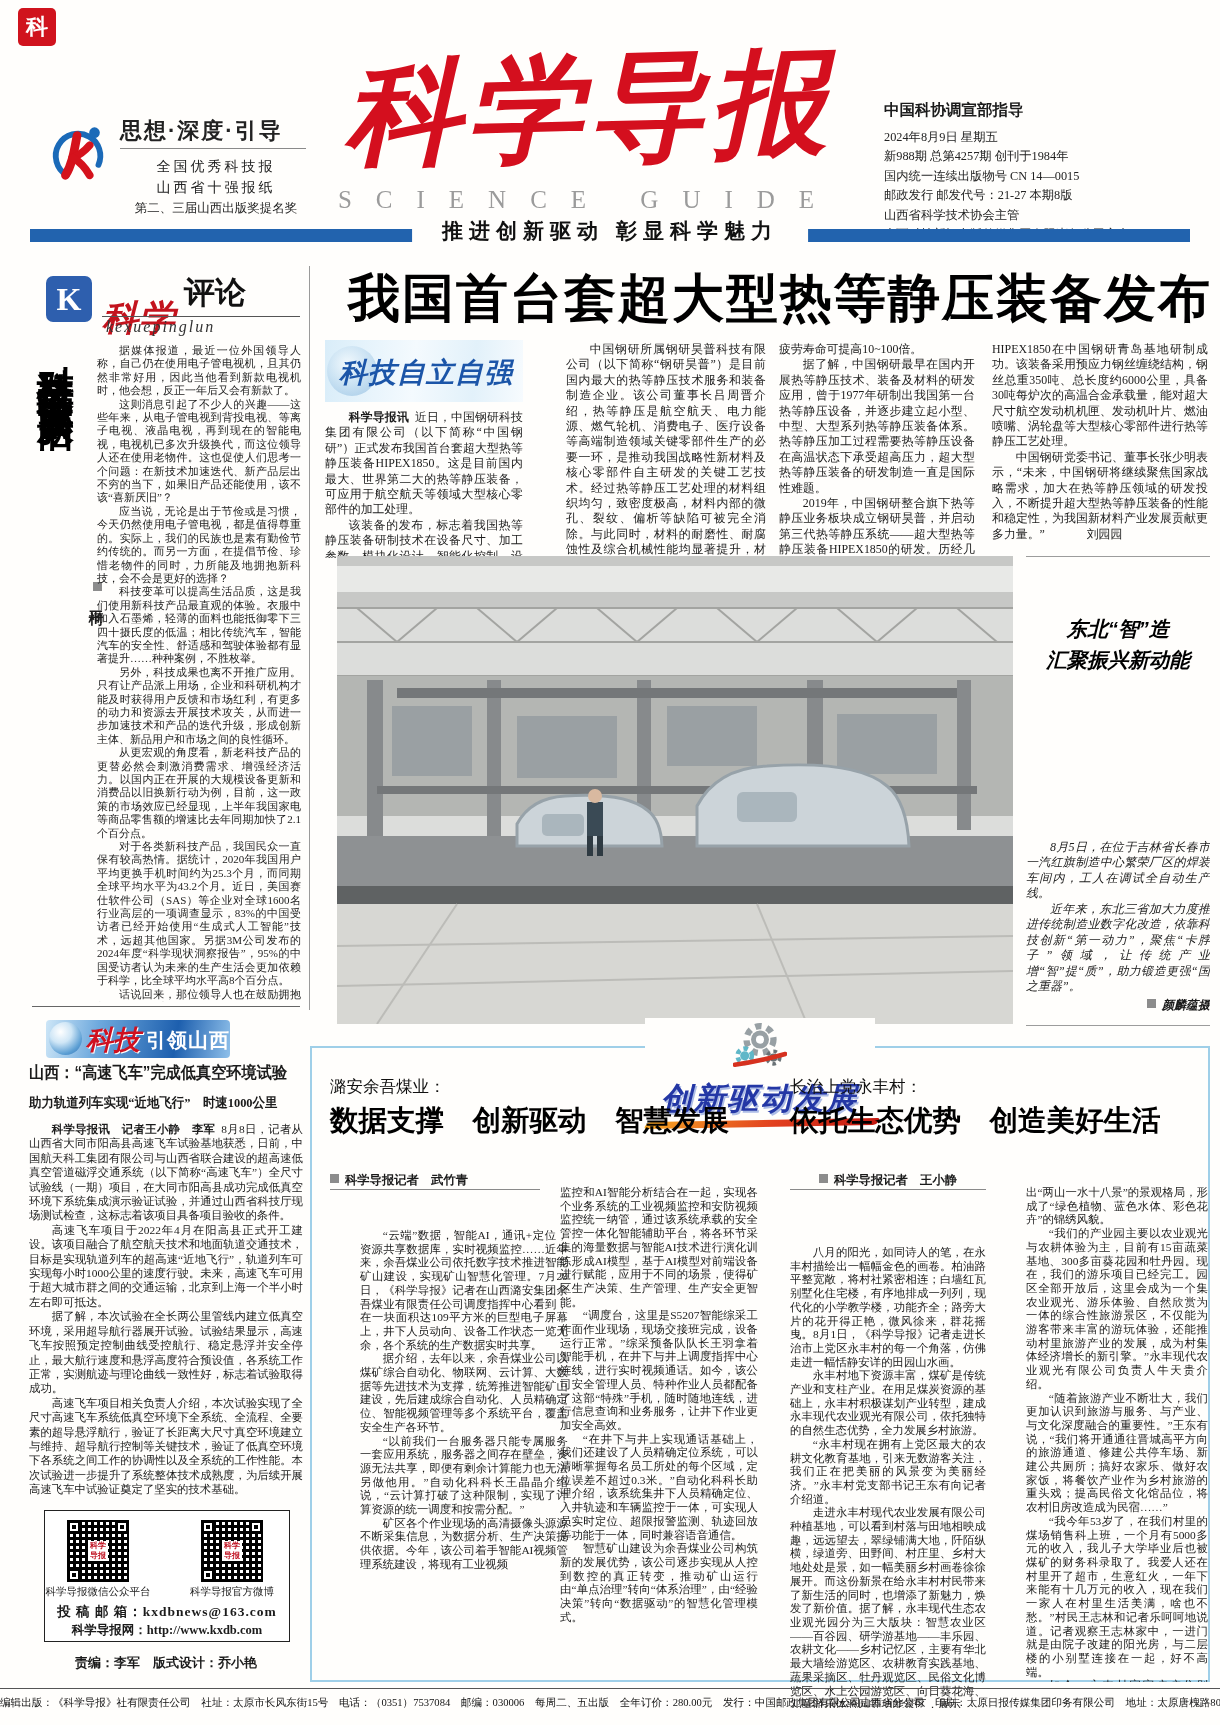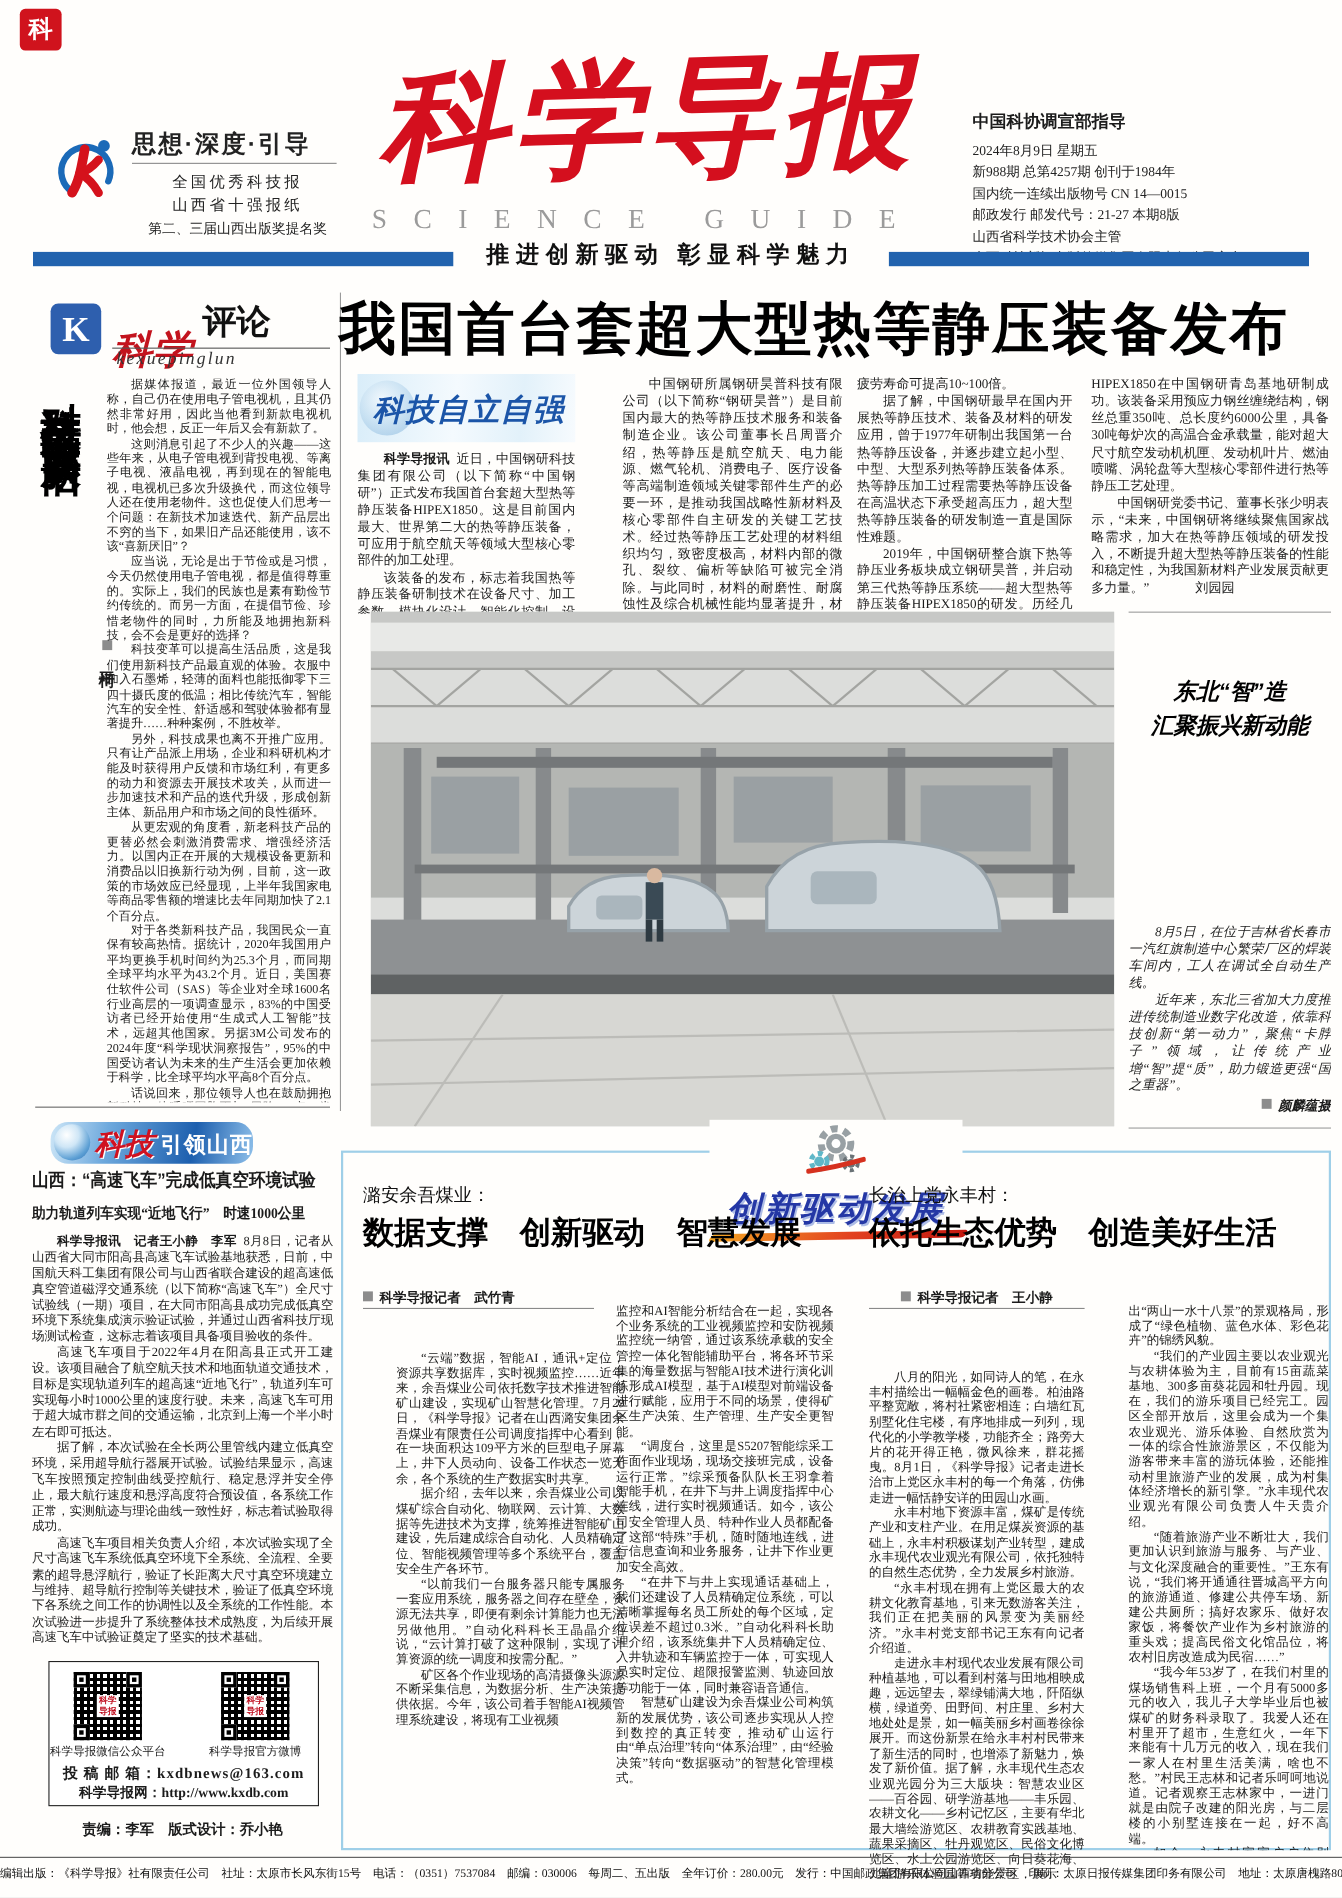--- a/index.html
+++ b/index.html
@@ -44,21 +44,21 @@
   .cmt-rule{position:absolute;left:56px;top:46px;width:198px;height:1px;background:#555;}
   .cmt-pinyin{position:absolute;left:60px;top:48px;font-style:italic;font-size:16px;letter-spacing:2px;color:#333;}
   .vtitle{left:28px;top:336px;width:54px;height:678px;writing-mode:vertical-rl;text-orientation:upright;
           font-family:"Liberation Sans",sans-serif;font-weight:900;font-size:37px;letter-spacing:4px;line-height:54px;color:#000;}
   .cmt-author{left:86px;top:582px;writing-mode:vertical-rl;text-orientation:upright;font-size:14.5px;font-weight:bold;}
   .cmt-author .sq{margin:0 0 8px 0;}
   .cmt-body{left:97px;top:344px;width:204px;height:658px;font-size:11px;line-height:13.4px;color:#1c1c1c;}
   .cmt-hr{left:32px;top:1006px;width:268px;height:1px;background:#666;}
 
   
-  .banner1{left:46px;top:1020px;width:184px;height:38px;border-radius:16px;
+  .banner1{left:46px;top:1020px;width:184px;height:38px;border-radius:4px;
            background:linear-gradient(100deg,#cde6f7 0%,#6ea9dd 28%,#1d5fae 70%,#8fc0ea 100%);}
   .banner1-globe{position:absolute;left:3px;top:2px;width:33px;height:33px;border-radius:50%;
            background:radial-gradient(circle at 35% 30%,#ffffff,#cfe6f6 35%,#5c9fd4 70%,#2a6ab0);}
   .banner1-red{position:absolute;left:40px;top:2px;font-size:27px;font-weight:900;font-style:italic;color:#cf1120;
            text-shadow:1px 1px 0 #fff;}
   .banner1-rest{position:absolute;left:100px;top:7px;font-family:"Liberation Sans",sans-serif;
            font-size:20px;font-weight:900;color:#fff;letter-spacing:1px;}
   .sx-headline{left:29px;top:1062px;width:276px;font-family:"Liberation Sans",sans-serif;font-weight:900;
            font-size:16.5px;white-space:nowrap;transform:scaleX(0.92);transform-origin:left;letter-spacing:0;}
   .sx-sub{left:29px;top:1094px;width:276px;font-size:13.5px;font-weight:600;white-space:nowrap;
@@ -78,21 +78,21 @@
             font-size:8px;line-height:10px;text-align:center;font-weight:bold;overflow:hidden;}
   .qr1{left:22px;} .qr2{left:156px;}
   .qr-label{position:absolute;top:74px;width:120px;text-align:center;font-size:10.5px;color:#222;}
   .qrl1{left:-7px;} .qrl2{left:127px;}
   .qr-email{position:absolute;left:0;top:92px;width:100%;text-align:center;font-size:13.5px;font-weight:bold;letter-spacing:1px;}
   .qr-site{position:absolute;left:0;top:111px;width:100%;text-align:center;font-size:12.5px;font-weight:bold;}
   .editors{left:29px;top:1654px;width:274px;text-align:center;font-size:13px;font-weight:bold;
            font-family:"Liberation Sans",sans-serif;}
 
   
-  .main-headline{left:308px;top:264px;width:892px;text-align:left;font-family:"Liberation Sans",sans-serif;
+  .main-headline{left:320px;top:264px;width:892px;text-align:right;font-family:"Liberation Sans",sans-serif;
            font-weight:900;font-size:52px;letter-spacing:2px;white-space:nowrap;color:#000;}
   .badge{left:325px;top:340px;width:198px;height:62px;overflow:hidden;
          background:linear-gradient(95deg,#d9edf9 0%,#f4fafe 45%,#e2f1fa 75%,#f7fbfe 100%);}
   .badge-globe{position:absolute;left:2px;top:6px;width:50px;height:50px;border-radius:50%;opacity:.55;
          background:radial-gradient(circle at 40% 35%,#ffffff,#bcd9ee 45%,#6aa4d4);}
   .badge-text{position:absolute;left:14px;top:14px;font-size:28px;font-weight:900;font-style:italic;
          color:#1b55a8;letter-spacing:1px;white-space:nowrap;}
   .mcol{font-size:11.9px;line-height:15.4px;}
   .mcol1{left:325px;top:410px;width:198px;height:148px;}
   .mcol2{left:566px;top:342px;width:200px;height:215px;}

